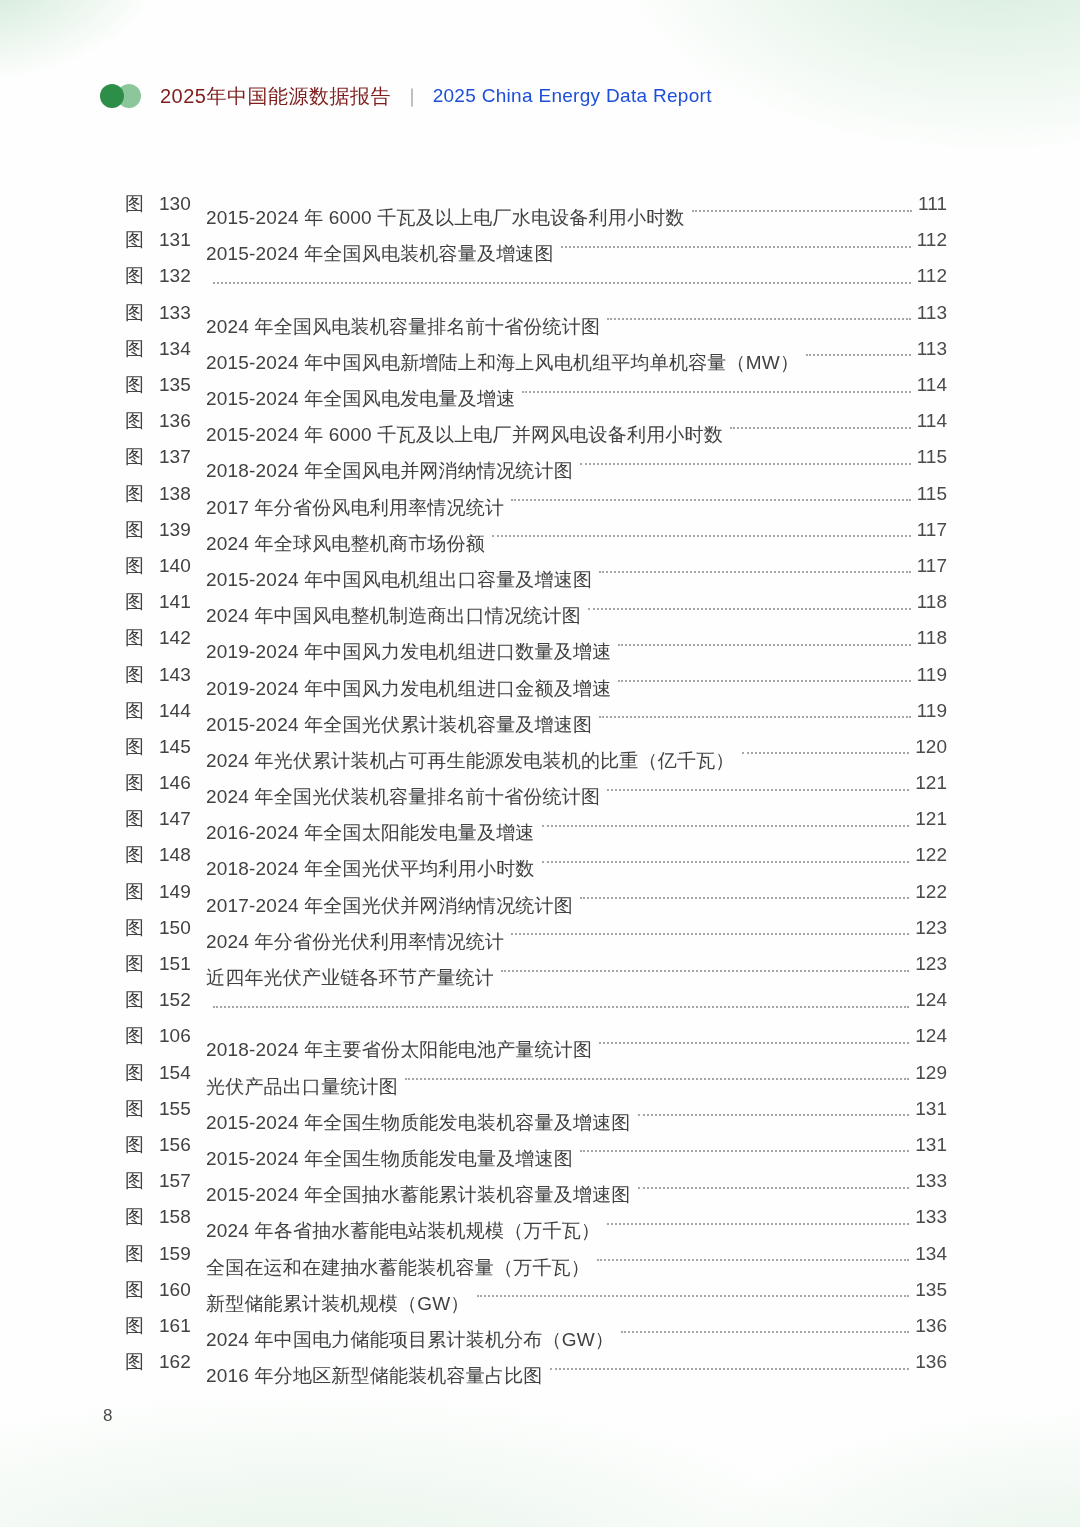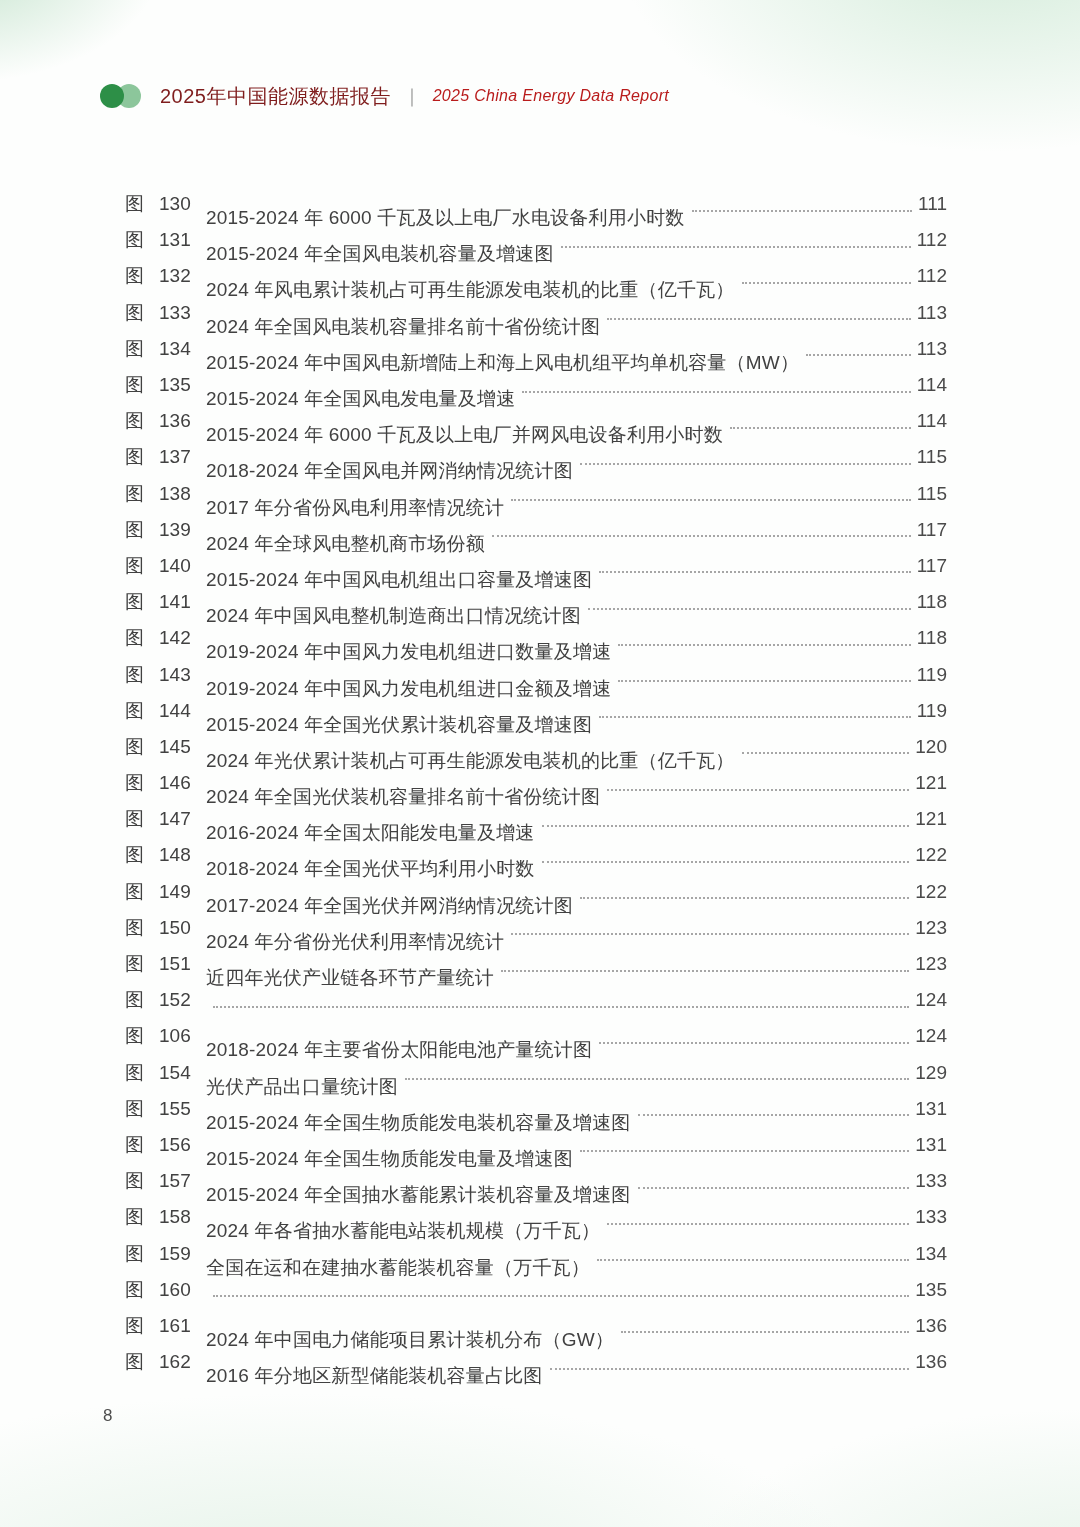--- a/index.html
+++ b/index.html
@@ -25,21 +25,21 @@
     height: 32px;
     display: flex;
     align-items: center;
   }
   .logo { position: relative; width: 42px; height: 24px; margin-right: 18px; }
   .logo .circle { position: absolute; top: 0; width: 24px; height: 24px; border-radius: 50%; }
   .logo .circle.light { left: 17px; z-index: 1; }
   .logo .circle.dark  { left: 0;  z-index: 2; }
   .header .title-zh { font-size: 20px; color: #7f1d1d; letter-spacing: 0.5px; }
   .header .sep { font-size: 18px; color: #8f8f8f; margin: 0 12px; font-weight: 300; }
-  .header .title-en { font-size: 16px; color: #b91c1c; font-style: italic; letter-spacing: 0.3px; }
+  .header .title-en { font-size: 19px; color: #1d4ed8; letter-spacing: 0.3px; }
 
   
   .toc {
     position: absolute;
     top: 186px;
     left: 125px;
     right: 133px;
   }
   .toc-row {
     display: flex;
@@ -97,21 +97,20 @@
     <span class="fig-label">图</span>
     <span class="fig-num">131</span>
     <span class="fig-title">2015-2024 年全国风电装机容量及增速图</span>
     <span class="dots"></span>
     <span class="fig-page">112</span>
   </div>
 
   <div class="toc-row">
     <span class="fig-label">图</span>
     <span class="fig-num">132</span>
-    <span class="fig-title">2024 年风电累计装机占可再生能源发电装机的比重（亿千瓦）</span>
     <span class="dots"></span>
     <span class="fig-page">112</span>
   </div>
 
   <div class="toc-row">
     <span class="fig-label">图</span>
     <span class="fig-num">133</span>
     <span class="fig-title">2024 年全国风电装机容量排名前十省份统计图</span>
     <span class="dots"></span>
     <span class="fig-page">113</span>
@@ -320,20 +319,21 @@
     <span class="fig-label">图</span>
     <span class="fig-num">159</span>
     <span class="fig-title">全国在运和在建抽水蓄能装机容量（万千瓦）</span>
     <span class="dots"></span>
     <span class="fig-page">134</span>
   </div>
 
   <div class="toc-row">
     <span class="fig-label">图</span>
     <span class="fig-num">160</span>
+    <span class="fig-title">新型储能累计装机规模（GW）</span>
     <span class="dots"></span>
     <span class="fig-page">135</span>
   </div>
 
   <div class="toc-row">
     <span class="fig-label">图</span>
     <span class="fig-num">161</span>
     <span class="fig-title">2024 年中国电力储能项目累计装机分布（GW）</span>
     <span class="dots"></span>
     <span class="fig-page">136</span>

